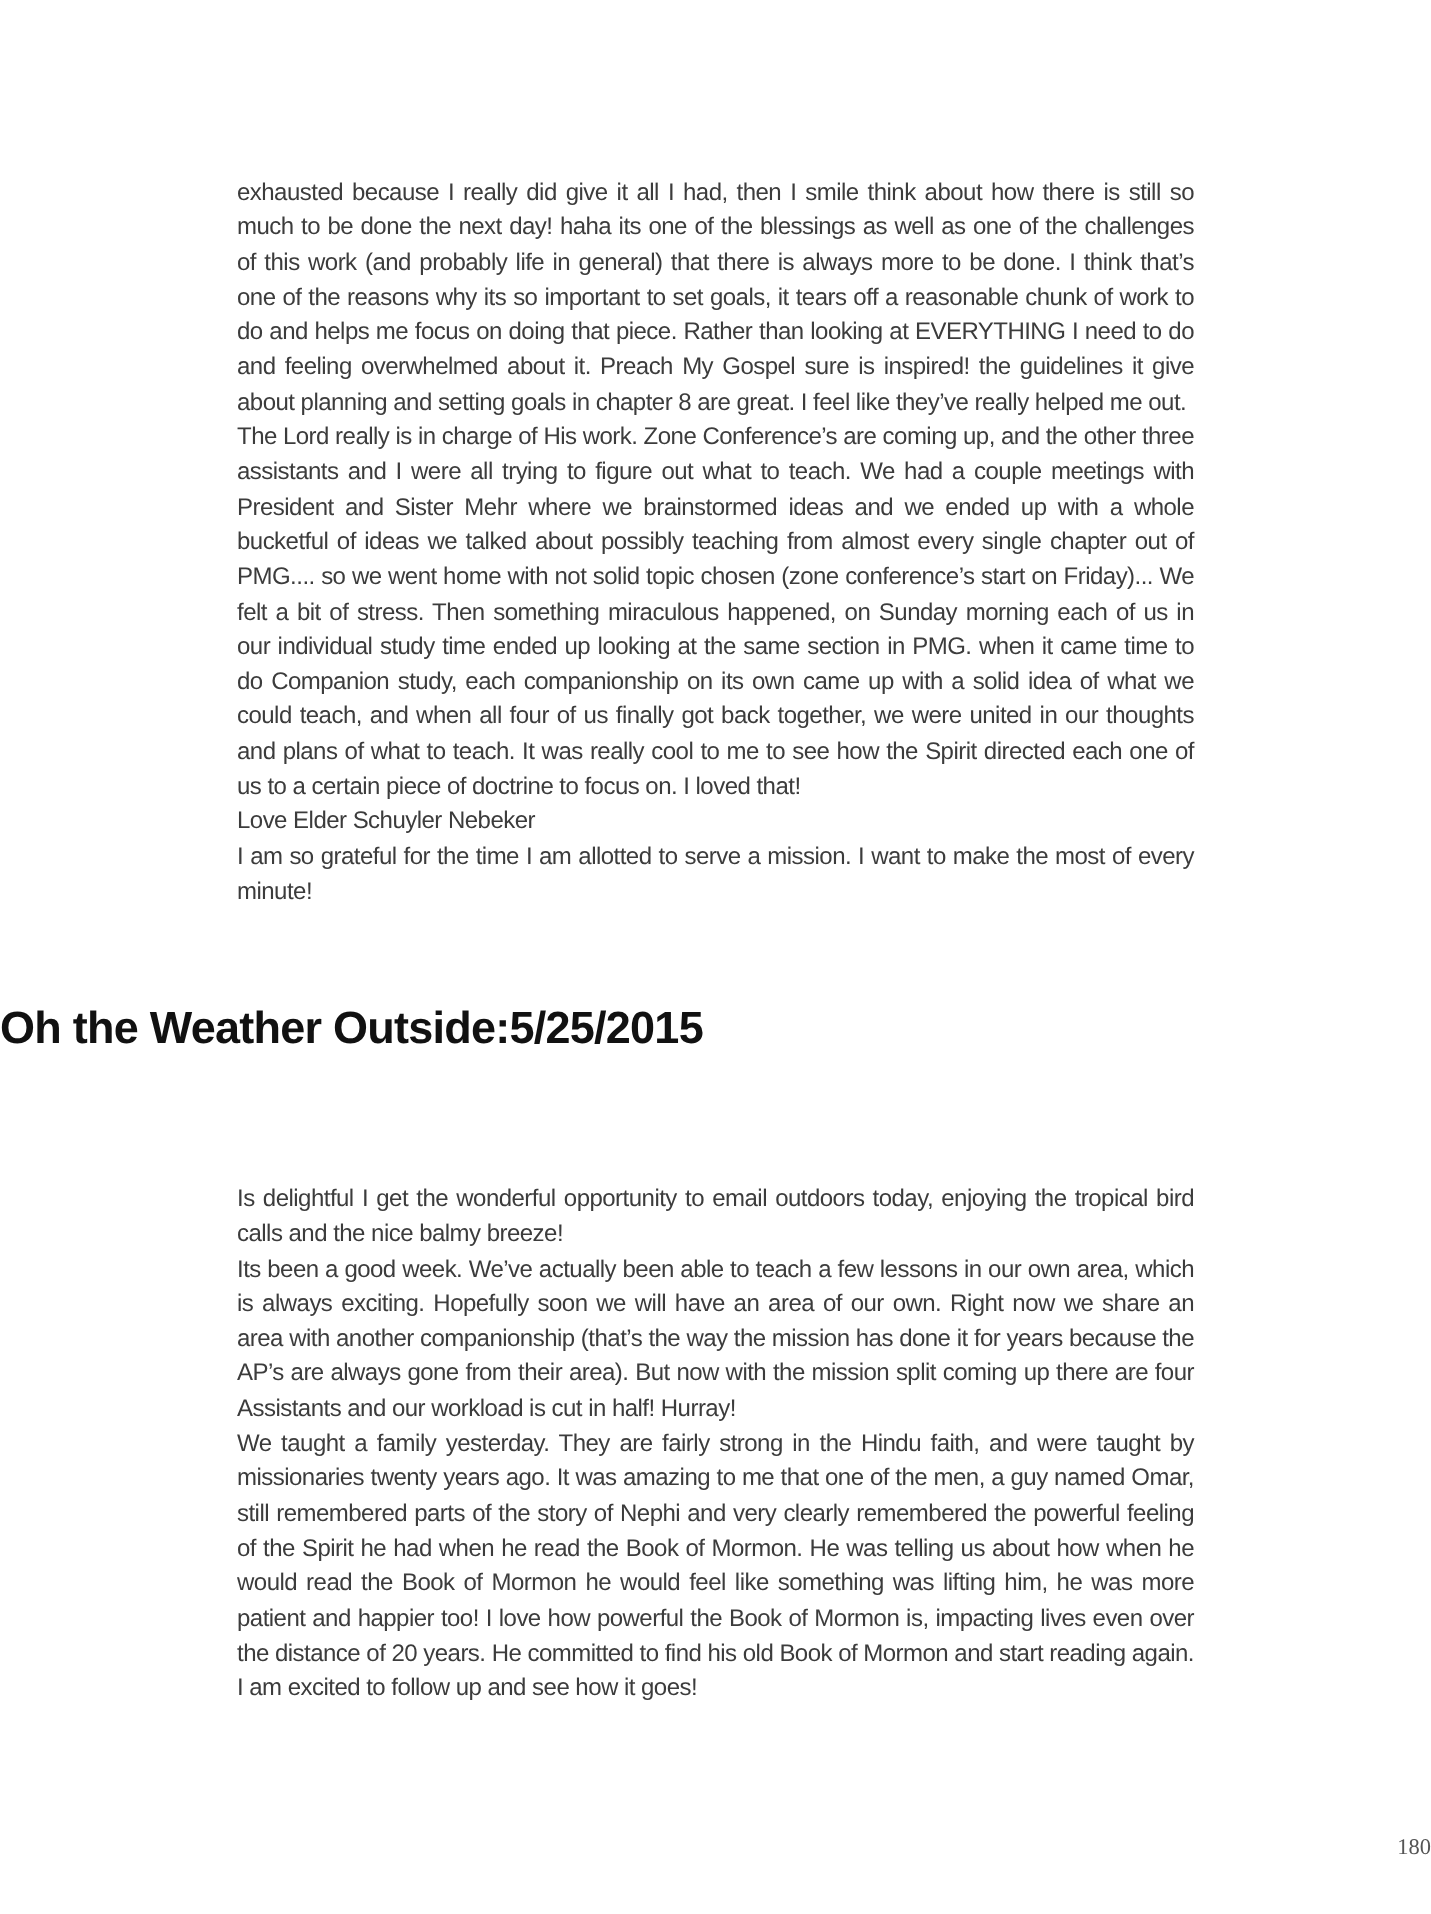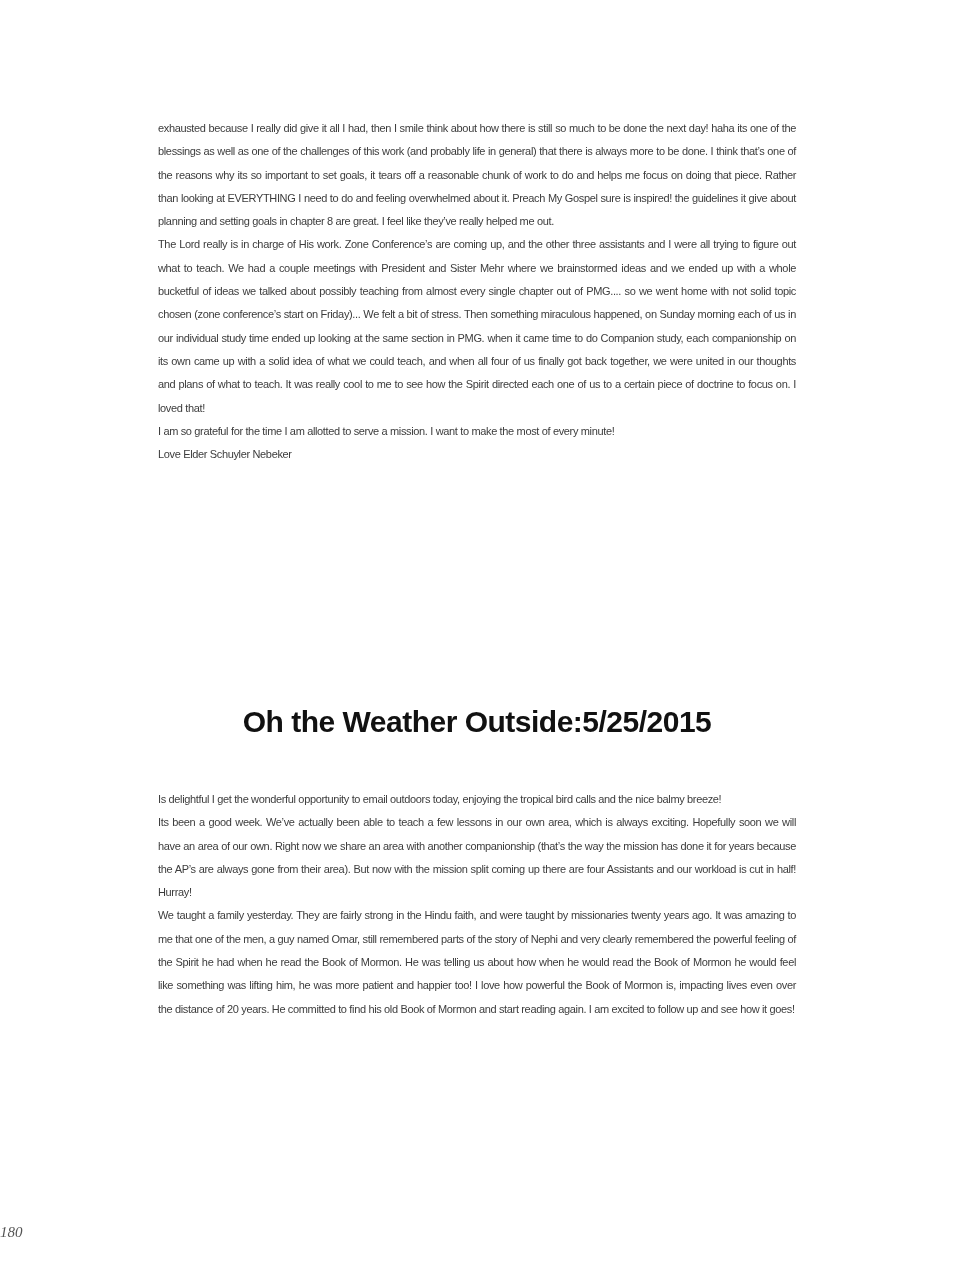--- a/index.html
+++ b/index.html
@@ -3,50 +3,49 @@
   <meta charset="utf-8">
   <style>
     html, body { margin: 0; padding: 0; background: #ffffff; }
     body { width: 954px; height: 1276px; position: relative; overflow: hidden; }
     .page {
       position: absolute; left: 0; top: 0; width: 954px; height: 1276px; background: #ffffff;
     }
     .text-block {
       position: absolute; left: 158px; width: 638px;
       font-family: "Liberation Sans", sans-serif;
-      font-size: 11px; line-height: 23.3px; color: #3c3c3c;
+      font-size: 16px; line-height: 23.3px; color: #3c3c3c;
       text-align: justify; letter-spacing: -0.35px; word-spacing: 0px;
     }
     .text-block p { margin: 0; }
     .block-1 { top: 117px; }
     .block-2 { top: 764px; margin-top: 24px; }
     .heading {
-      position: absolute; left: 0; width: 954px; top: 702px;
-      text-align: center;
+      position: absolute; left: 0; width: 954px; top: 666px;
       font-family: "Liberation Sans", sans-serif;
       font-weight: bold; font-size: 30px; line-height: 40px; color: #111111;
       letter-spacing: -0.5px;
     }
     .page-number {
       position: absolute; left: 0; width: 954px; top: 1222px;
-      text-align: left;
+      text-align: right;
       font-family: "Liberation Serif", serif;
-      font-size: 15px; line-height: 20px; color: #555555; font-style: italic;
+      font-size: 15px; line-height: 20px; color: #555555;
     }
   </style>
 </head>
 <body>
 
 <div class="page">
 
   <div class="text-block block-1">
     <p>exhausted because I really did give it all I had, then I smile think about how there is still so much to be done the next day! haha its one of the blessings as well as one of the challenges of this work (and probably life in general) that there is always more to be done. I think that’s one of the reasons why its so important to set goals, it tears off a reasonable chunk of work to do and helps me focus on doing that piece. Rather than looking at EVERYTHING I need to do and feeling overwhelmed about it. Preach My Gospel sure is inspired! the guidelines it give about planning and setting goals in chapter 8 are great. I feel like they’ve really helped me out.</p>
     <p>The Lord really is in charge of His work. Zone Conference’s are coming up, and the other three assistants and I were all trying to figure out what to teach. We had a couple meetings with President and Sister Mehr where we brainstormed ideas and we ended up with a whole bucketful of ideas we talked about possibly teaching from almost every single chapter out of PMG.... so we went home with not solid topic chosen (zone conference’s start on Friday)... We felt a bit of stress. Then something miraculous happened, on Sunday morning each of us in our individual study time ended up looking at the same section in PMG. when it came time to do Companion study, each companionship on its own came up with a solid idea of what we could teach, and when all four of us finally got back together, we were united in our thoughts and plans of what to teach. It was really cool to me to see how the Spirit directed each one of us to a certain piece of doctrine to focus on. I loved that!</p>
+    <p>Love Elder Schuyler Nebeker</p>
     <p>I am so grateful for the time I am allotted to serve a mission. I want to make the most of every minute!</p>
-    <p>Love Elder Schuyler Nebeker</p>
   </div>
 
   <h1 class="heading" style="margin:0;">Oh the Weather Outside:5/25/2015</h1>
 
   <div class="text-block block-2">
     <p>Is delightful I get the wonderful opportunity to email outdoors today, enjoying the tropical bird calls and the nice balmy breeze!</p>
     <p>Its been a good week. We’ve actually been able to teach a few lessons in our own area, which is always exciting. Hopefully soon we will have an area of our own. Right now we share an area with another companionship (that’s the way the mission has done it for years because the AP’s are always gone from their area). But now with the mission split coming up there are four Assistants and our workload is cut in half! Hurray!</p>
     <p>We taught a family yesterday. They are fairly strong in the Hindu faith, and were taught by missionaries twenty years ago. It was amazing to me that one of the men, a guy named Omar, still remembered parts of the story of Nephi and very clearly remembered the powerful feeling of the Spirit he had when he read the Book of Mormon. He was telling us about how when he would read the Book of Mormon he would feel like something was lifting him, he was more patient and happier too! I love how powerful the Book of Mormon is, impacting lives even over the distance of 20 years. He committed to find his old Book of Mormon and start reading again. I am excited to follow up and see how it goes!</p>
   </div>
 

